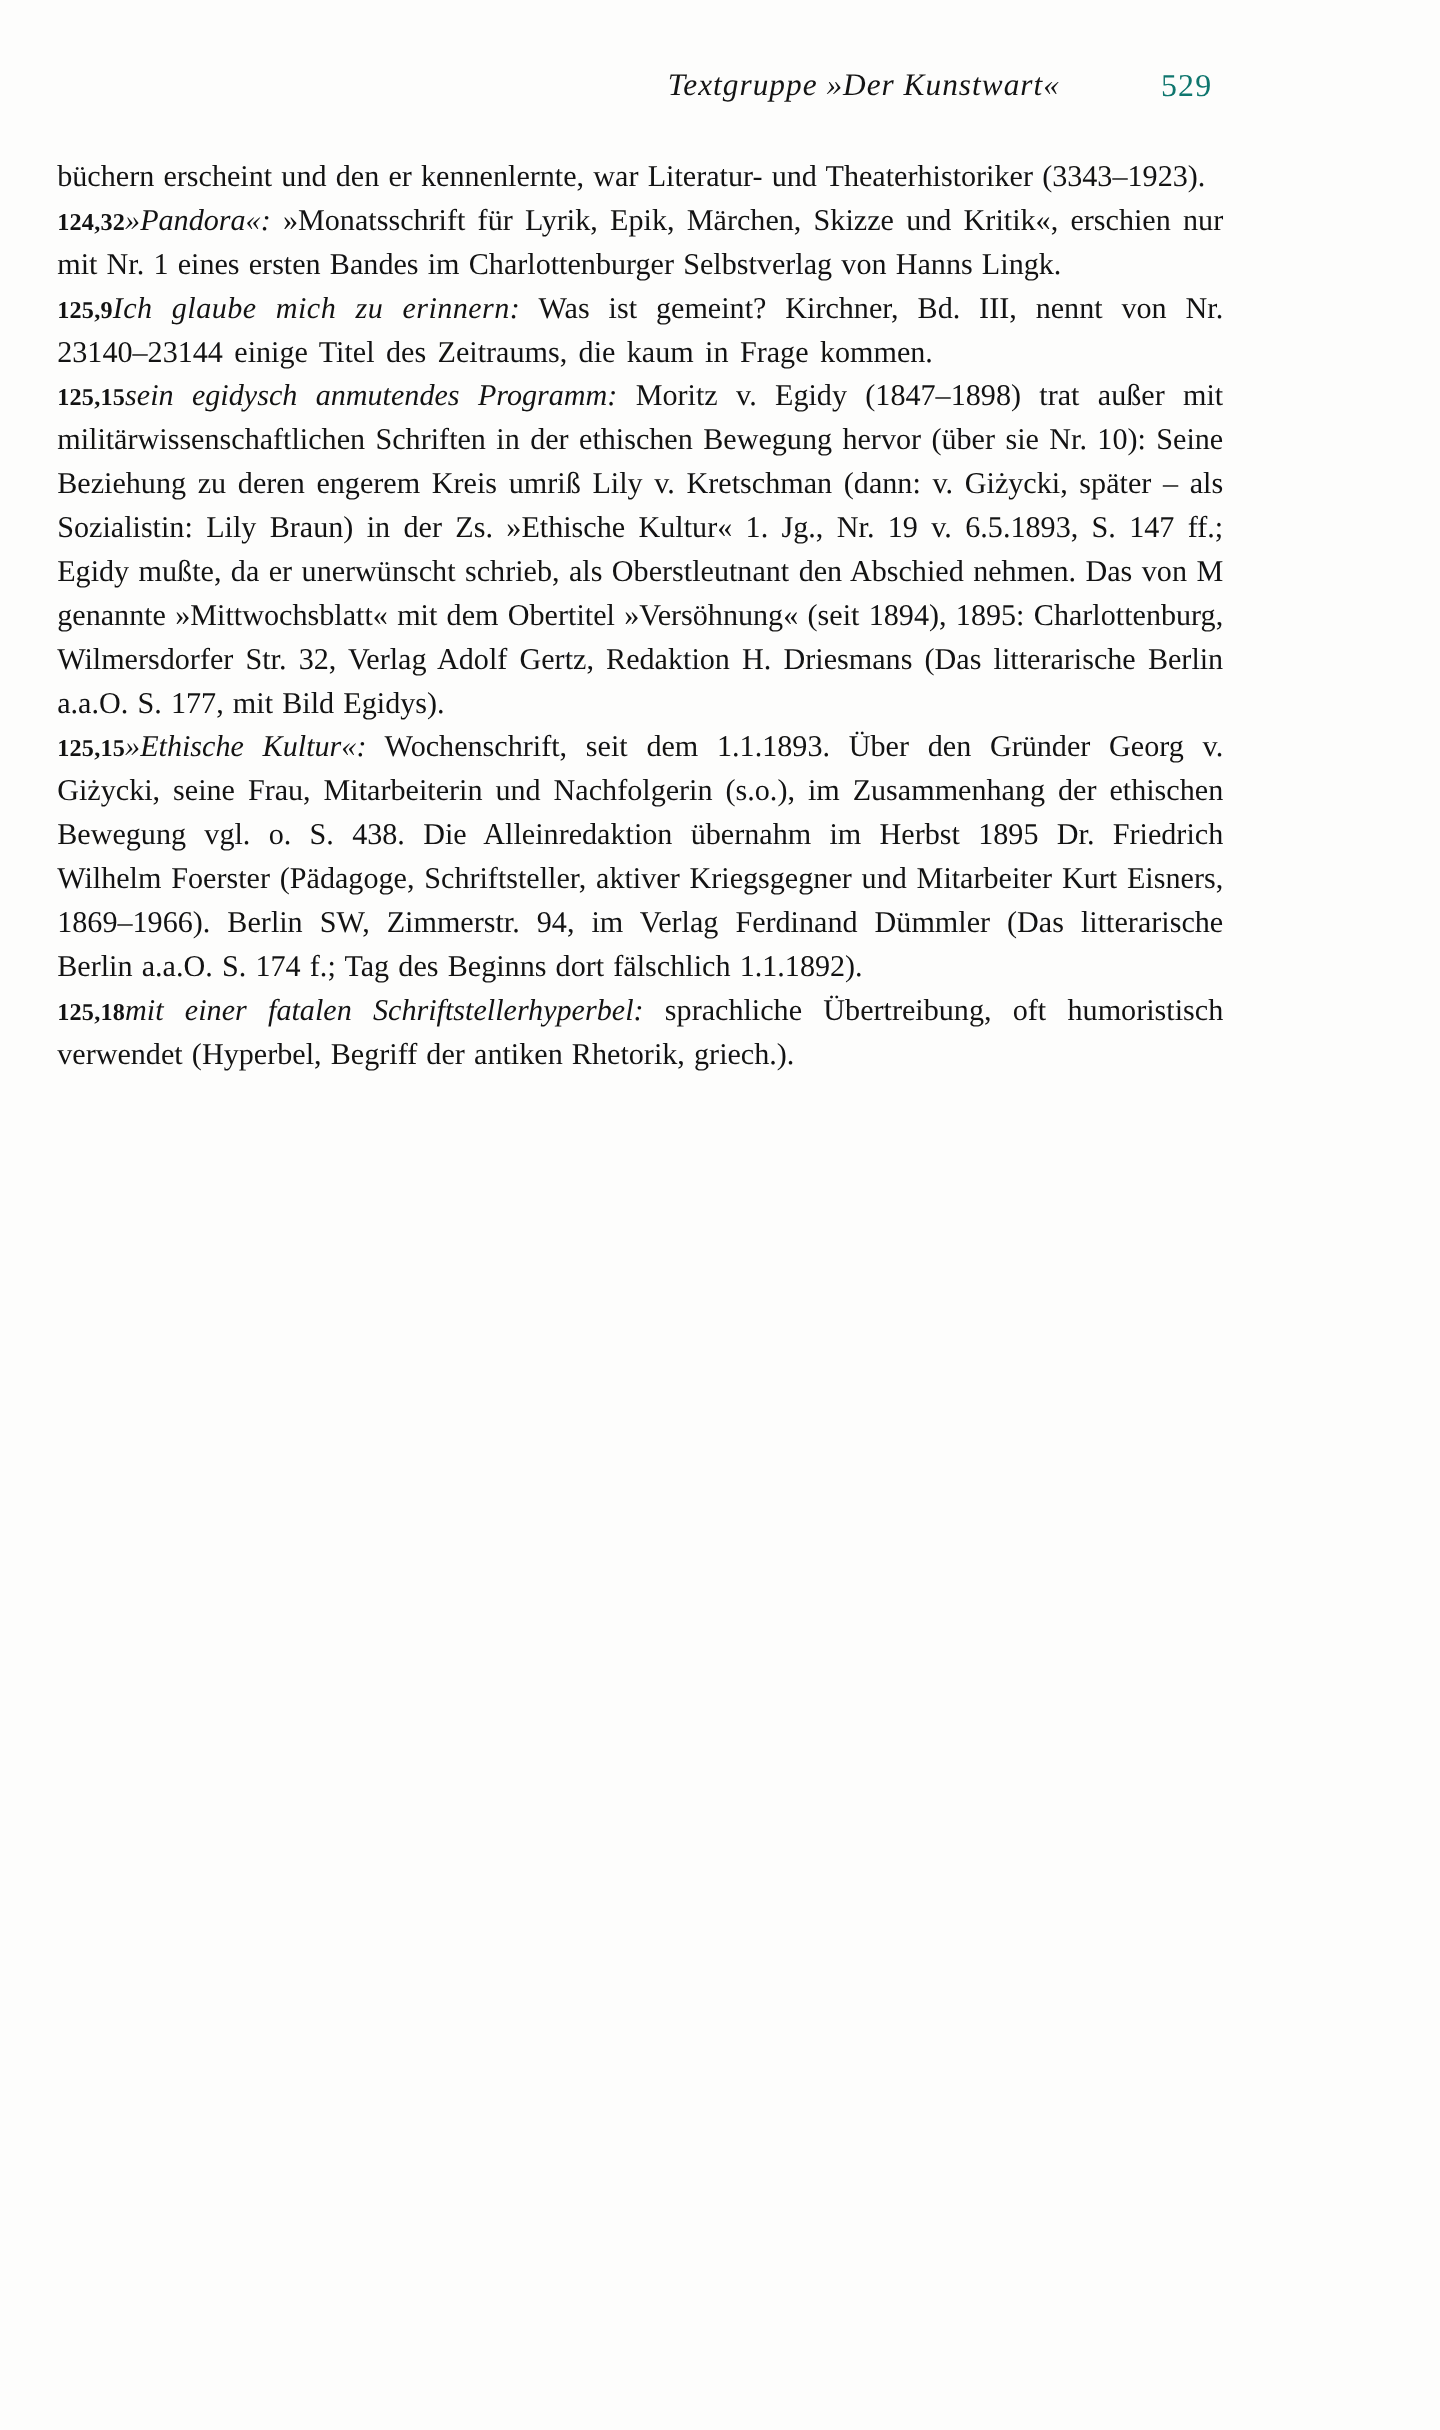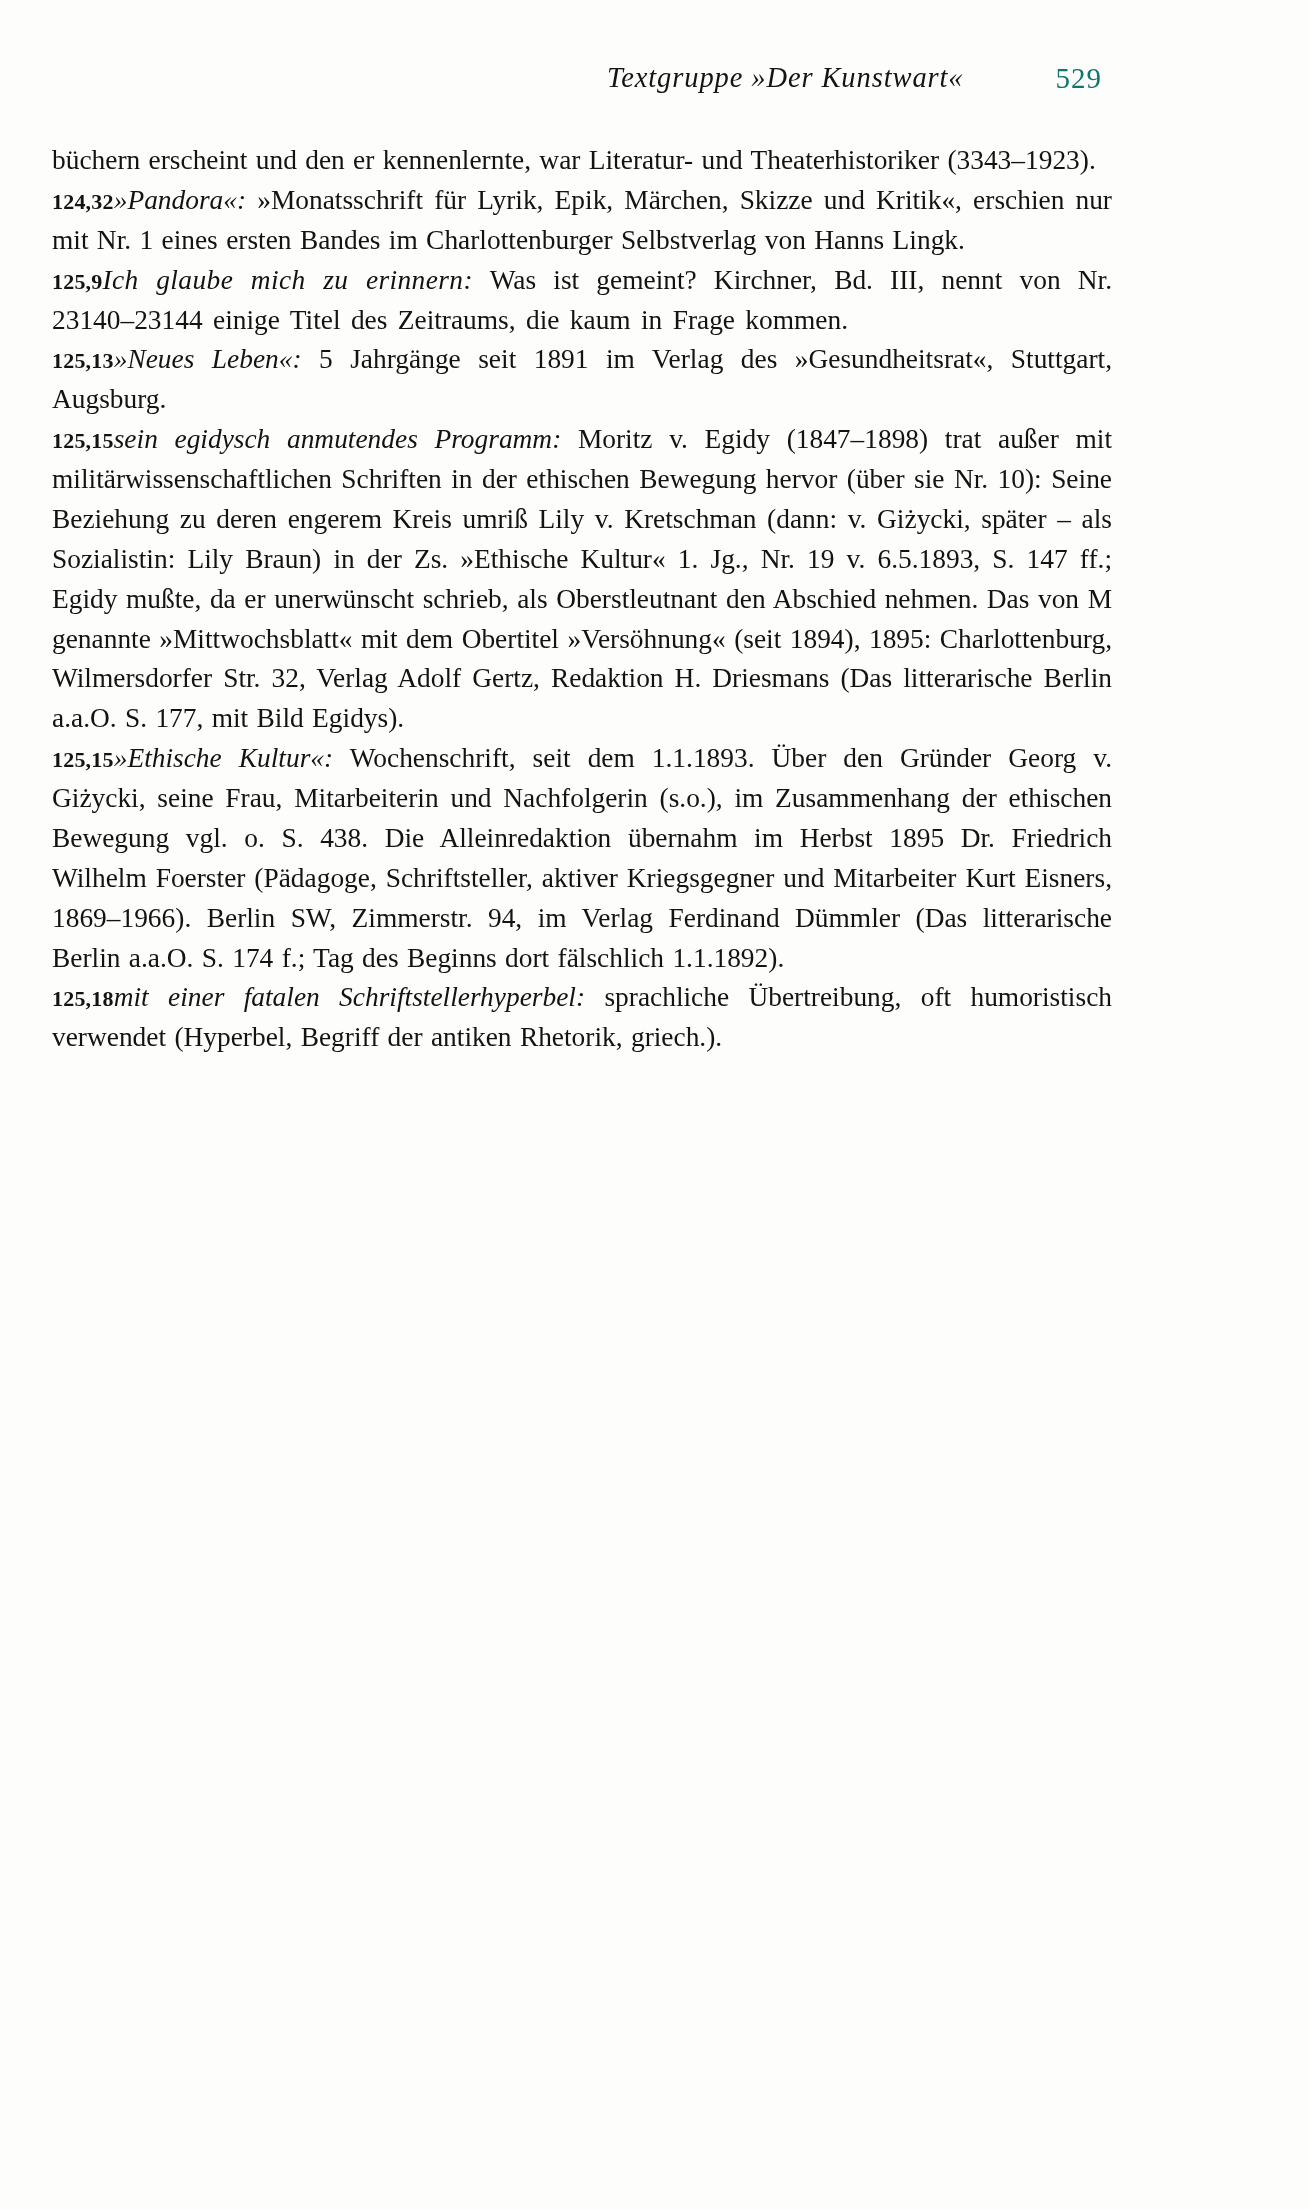--- a/index.html
+++ b/index.html
@@ -90,21 +90,20 @@
     </div>
 
     <div class="body-text">
 
       <p class="para p-loose"><span>büchern erscheint und den er kennenlernte, war Literatur- und Theaterhistoriker (3343–1923).</span></p>
 
       <p class="para p-loose"><span class="lemma">124,32</span><span class="ital">»Pandora«:</span><span> »Monatsschrift für Lyrik, Epik, Märchen, Skizze und Kritik«, erschien nur mit Nr. 1 eines ersten Bandes im Charlottenburger Selbstverlag von Hanns Lingk.</span></p>
 
       <p class="para p-looser"><span class="lemma">125,9</span><span class="ital wide">Ich glaube mich zu erinnern:</span><span> Was ist gemeint? Kirchner, Bd. III, nennt von Nr. 23140–23144 einige Titel des Zeitraums, die kaum in Frage kommen.</span></p>
 
-      <p class="para p-loose"><span class="lemma">125,13</span><span class="ital">»Neues Leben«:</span><span> 5 Jahrgänge seit 1891 im Verlag des »Gesundheitsrat«, Stuttgart, Augsburg.</span></p>
 
       <p class="para p-loose"><span class="lemma">125,15</span><span class="ital">sein egidysch anmutendes Programm:</span><span> Moritz v. Egidy (1847–1898) trat außer mit militärwissenschaftlichen Schriften in der ethischen Bewegung hervor (über sie Nr. 10): Seine Beziehung zu deren engerem Kreis umriß Lily v. Kretschman (dann: v. Giżycki, später – als Sozialistin: Lily Braun) in der Zs. »Ethische Kultur« 1. Jg., Nr. 19 v. 6.5.1893, S. 147 ff.; Egidy mußte, da er unerwünscht schrieb, als Oberstleutnant den Abschied nehmen. Das von M genannte »Mittwochsblatt« mit dem Obertitel »Versöhnung« (seit 1894), 1895: Charlottenburg, Wilmersdorfer Str. 32, Verlag Adolf Gertz, Redaktion H. Driesmans (Das litterarische Berlin a.a.O. S. 177, mit Bild Egidys).</span></p>
 
       <p class="para p-loose"><span class="lemma">125,15</span><span class="ital">»Ethische Kultur«:</span><span> Wochenschrift, seit dem 1.1.1893. Über den Gründer Georg v. Giżycki, seine Frau, Mitarbeiterin und Nachfolgerin (s.o.), im Zusammenhang der ethischen Bewegung vgl. o. S. 438. Die Alleinredaktion übernahm im Herbst 1895 Dr. Friedrich Wilhelm Foerster (Pädagoge, Schriftsteller, aktiver Kriegsgegner und Mitarbeiter Kurt Eisners, 1869–1966). Berlin SW, Zimmerstr. 94, im Verlag Ferdinand Dümmler (Das litterarische Berlin a.a.O. S. 174 f.; Tag des Beginns dort fälschlich 1.1.1892).</span></p>
 
       <p class="para p-loose"><span class="lemma">125,18</span><span class="ital">mit einer fatalen Schriftstellerhyperbel:</span><span> sprachliche Übertreibung, oft humoristisch verwendet (Hyperbel, Begriff der antiken Rhetorik, griech.).</span></p>
 
     </div>
   </div>
 </div>

